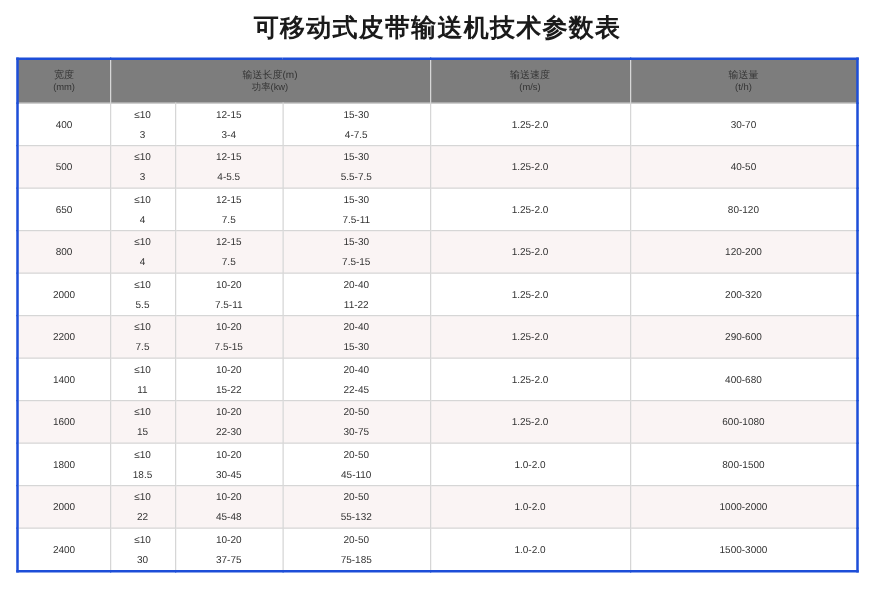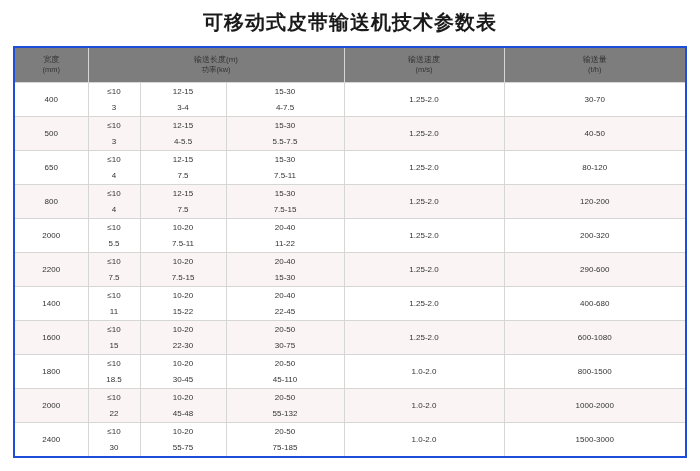--- a/index.html
+++ b/index.html
@@ -300,21 +300,21 @@
           <td class="single">1000-2000</td>
         </tr>
         <tr>
           <td class="width-col">2400</td>
           <td class="stack">
             <span class="l1">≤10</span>
             <span class="l2">30</span>
           </td>
           <td class="stack">
             <span class="l1">10-20</span>
-            <span class="l2">55-75</span>
+            <span class="l2">37-75</span>
           </td>
           <td class="stack">
             <span class="l1">20-50</span>
             <span class="l2">75-185</span>
           </td>
           <td class="single">1.0-2.0</td>
           <td class="single">1500-3000</td>
         </tr>
       </tbody>
   </table>

